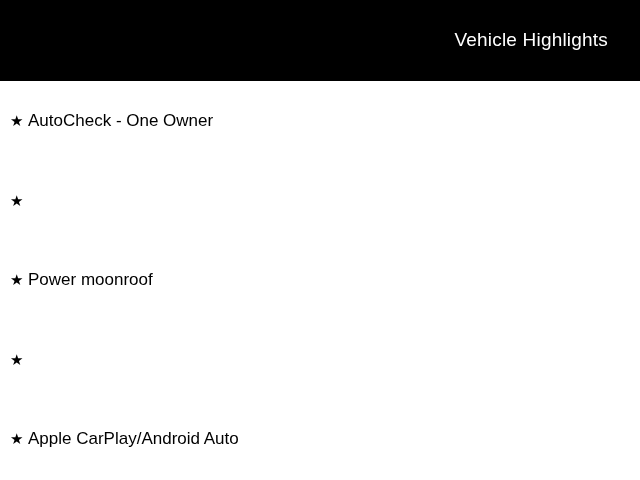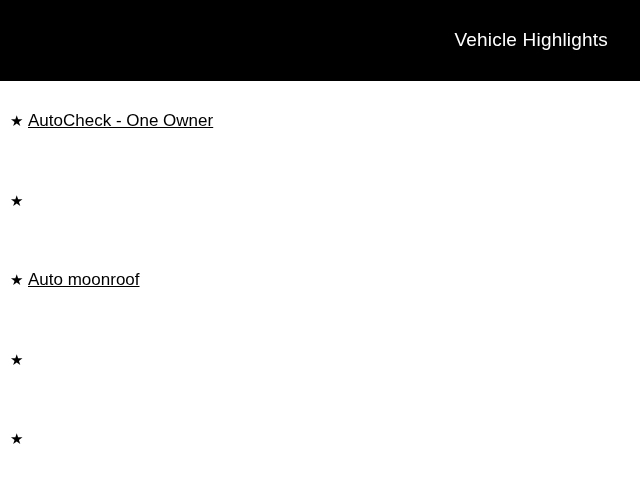--- a/index.html
+++ b/index.html
@@ -63,21 +63,20 @@
     line-height: 1;
     text-align: left;
     flex: 0 0 auto;
   }
   .highlight-label {
     color: #000000;
     font-size: 17px;
     font-weight: 400;
     line-height: 1.2;
     white-space: nowrap;
-    text-decoration: underline;
   }
 </style>
 </head>
 <body>
 
 <div class="page">
 
   <div class="header-bar">
     <div class="header-title">Vehicle Highlights</div>
   </div>
@@ -88,26 +87,27 @@
       <span class="bullet-star">★</span>
       <span class="highlight-label">AutoCheck - One Owner</span>
     </li>
 
     <li class="highlight-item">
       <span class="bullet-star">★</span>
     </li>
 
     <li class="highlight-item">
       <span class="bullet-star">★</span>
-      <span class="highlight-label">Auto moonroof</span>
+      <span class="highlight-label">Power moonroof</span>
     </li>
 
     <li class="highlight-item">
       <span class="bullet-star">★</span>
     </li>
 
     <li class="highlight-item">
       <span class="bullet-star">★</span>
+      <span class="highlight-label">Apple CarPlay/Android Auto</span>
     </li>
 
   </ul>
 
 </div>
 
 </body></html>

